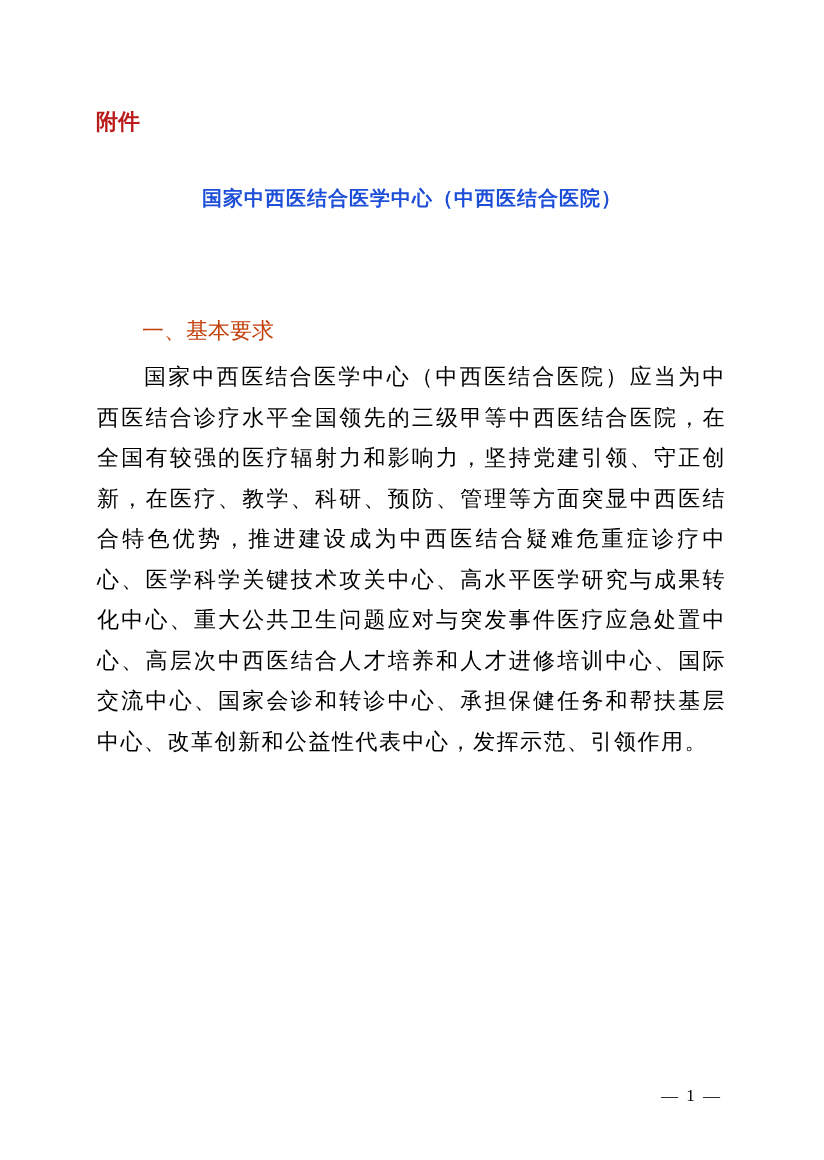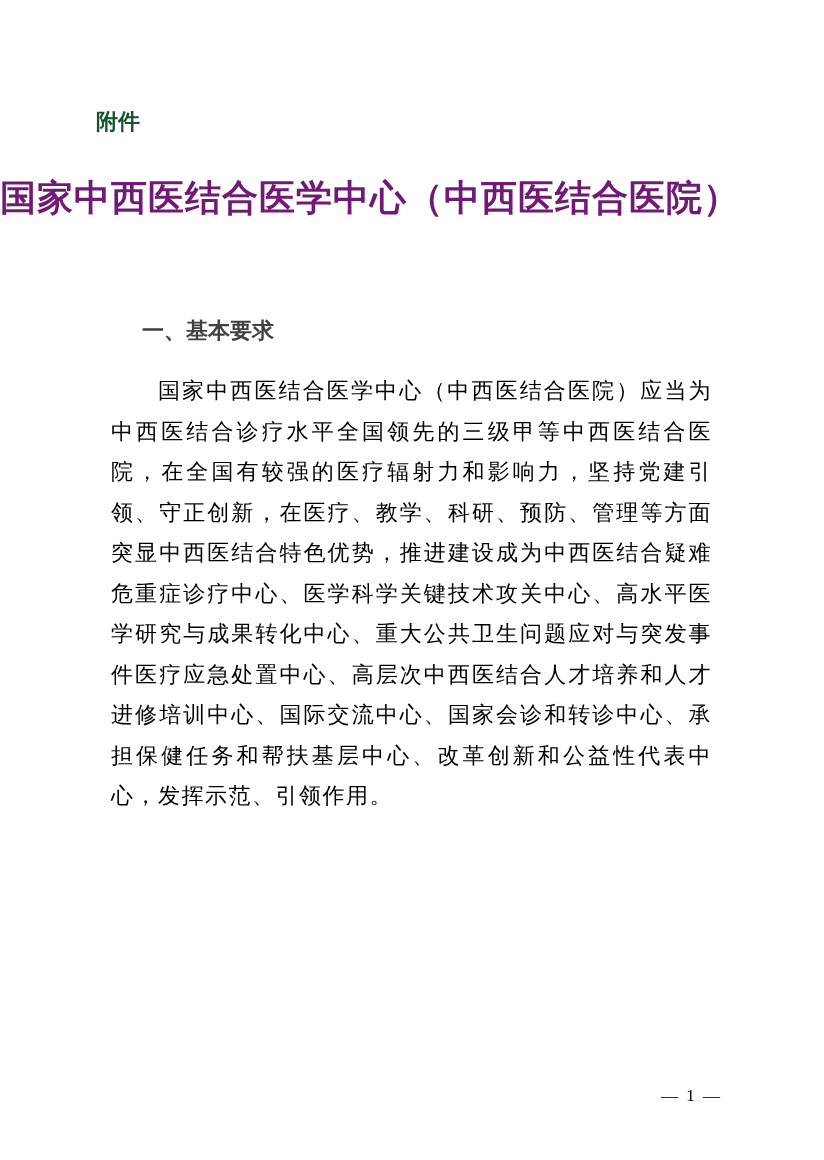--- a/index.html
+++ b/index.html
@@ -17,62 +17,62 @@
     overflow: hidden;
   }
   .attachment-label {
     position: absolute;
     left: 96px;
     top: 109px;
     font-family: "Liberation Sans", sans-serif;
     font-weight: bold;
     font-size: 22px;
     line-height: 26px;
-    color: #14532d;
+    color: #b91c1c;
   }
   .doc-title {
     position: absolute;
     left: 0;
     right: 0;
     top: 177px;
     margin: 0;
-    text-align: left;
+    text-align: center;
     font-family: "Liberation Serif", serif;
     font-weight: bold;
-    font-size: 36px;
+    font-size: 20px;
     line-height: 43px;
     letter-spacing: 1px;
-    color: #701a75;
+    color: #1d4ed8;
   }
   .section-heading {
     position: absolute;
     left: 142px;
     top: 318px;
     margin: 0;
     font-family: "Liberation Sans", sans-serif;
-    font-weight: bold;
+    font-weight: normal;
     font-size: 22px;
     line-height: 26px;
-    color: #404040;
+    color: #c2410c;
   }
   .body-text {
     position: absolute;
     left: 95px;
     top: 355px;
     width: 633px;
     font-family: "Liberation Serif", serif;
     font-size: 22px;
     line-height: 40.5px;
     letter-spacing: 1.5px;
     text-align: justify;
     text-justify: inter-character;
     color: #000000;
   }
   .body-text p {
-    margin: 16px;
+    margin: 2px;
     text-indent: 47px;
   }
   .page-number {
     position: absolute;
     right: 102px;
     top: 1086px;
     font-family: "Liberation Serif", serif;
     font-size: 17px;
     letter-spacing: 2px;
     color: #000000;

